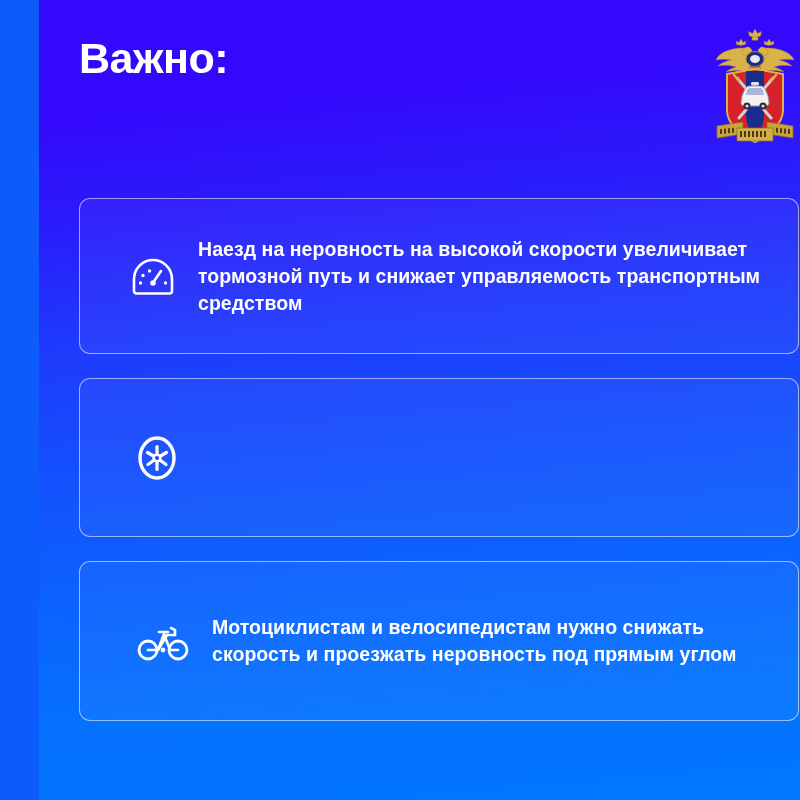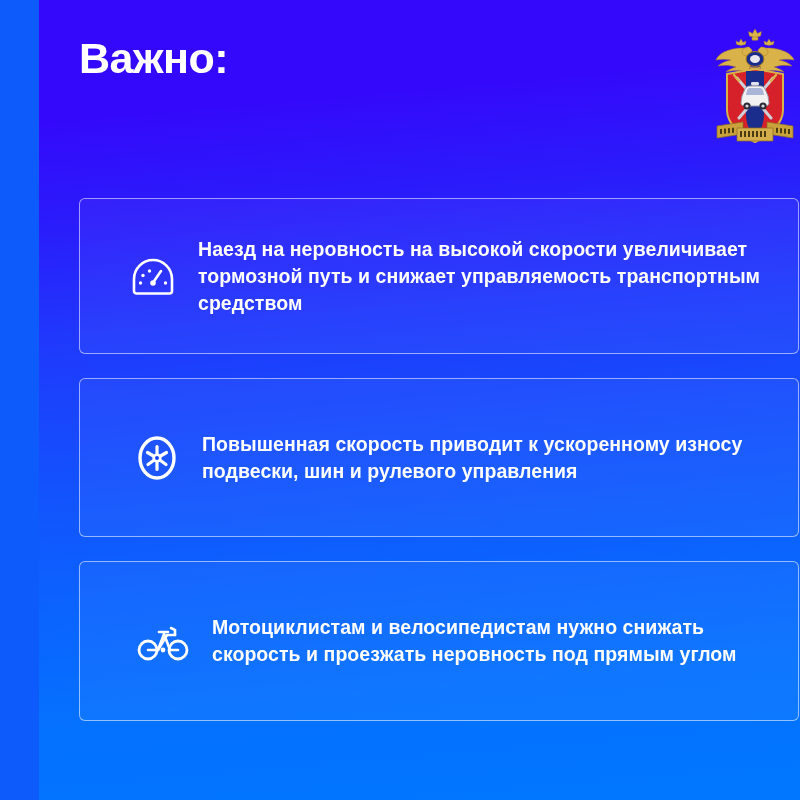--- a/index.html
+++ b/index.html
@@ -69,21 +69,21 @@
     left: 40px;
     top: 198px;
     width: 720px;
   }
 
   .card {
     position: relative;
     box-sizing: border-box;
     width: 720px;
     border: 1px solid rgba(255, 255, 255, 0.55);
-    border-radius: 6px;
+    border-radius: 11px;
     background: rgba(255, 255, 255, 0.045);
     display: flex;
     align-items: center;
     padding: 0 26px 0 40px;
     margin-bottom: 24px;
   }
   .card:last-child { margin-bottom: 0; }
 
   .card-1 { height: 156px; }
   .card-2 { height: 159px; }
@@ -232,21 +232,20 @@
             <line x1="24" y1="24" x2="33.5" y2="18.5"></line>
             <line x1="24" y1="24" x2="33" y2="30.5"></line>
             <line x1="24" y1="24" x2="24" y2="35.5"></line>
             <line x1="24" y1="24" x2="15" y2="30.5"></line>
             <line x1="24" y1="24" x2="14.5" y2="18.5"></line>
           </g>
           <circle cx="24" cy="24" r="4.6" fill="#ffffff"></circle>
           <circle cx="24" cy="24" r="2" fill="#1546fc"></circle>
         </svg>
       </div>
-      <div class="card-text">Повышенная скорость приводит к ускоренному износу подвески, шин и рулевого управления</div>
     </div>
 
     <div class="card card-3">
       <div class="card-icon">
         <svg viewBox="0 0 52 44" width="52" height="44" aria-hidden="true">
           <circle cx="11" cy="31" r="9" fill="none" stroke="#ffffff" stroke-width="2.8"></circle>
           <circle cx="41" cy="31" r="9" fill="none" stroke="#ffffff" stroke-width="2.8"></circle>
           <g stroke="#ffffff" stroke-width="2.6" stroke-linecap="round" stroke-linejoin="round" fill="none">
             <path d="M11 31 L21 31 L27 15 L33 31"></path>
             <path d="M21 31 L30 16"></path>

